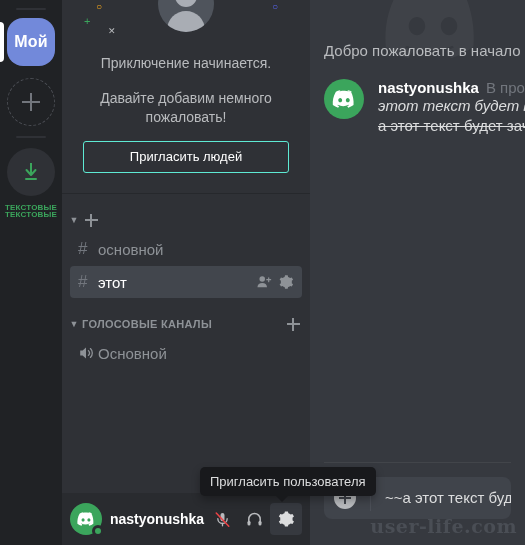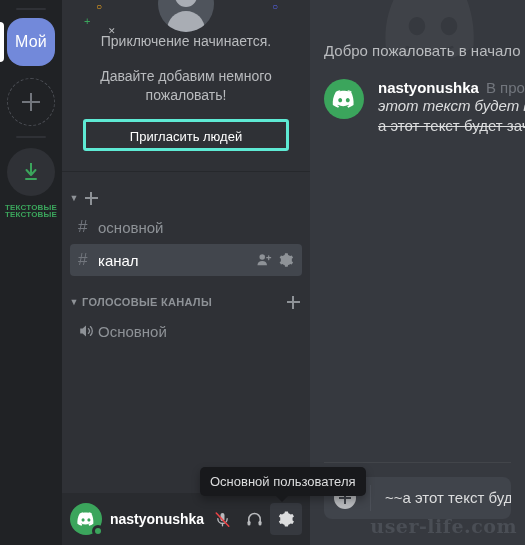--- a/index.html
+++ b/index.html
@@ -44,21 +44,21 @@
     background: #ffffff;
     border-radius: 0 4px 4px 0;
     margin-left: -4px;
   }
   .server-icon {
     width: 48px; height: 48px;
     border-radius: 16px;
     background: #7289da;
     color: #ffffff;
     display: flex; align-items: center; justify-content: center;
-    font-size: 16px; font-weight: 400;
+    font-size: 16px; font-weight: 700;
     letter-spacing: .2px;
   }
   .add-server {
     width: 48px; height: 48px;
     border-radius: 50%;
     border: 1.5px dashed #4a4d53;
     background: transparent;
     display: flex; align-items: center; justify-content: center;
   }
   .add-server .plus-h { position:absolute; width: 18px; height: 2px; background:#72767d; }
@@ -133,30 +133,30 @@
   .sparkle { position: absolute; font-size: 10px; line-height: 10px; }
   .sp1 { left: 20px; top: 2px; color: #faa81a; }
   .sp2 { left: 8px; top: 16px; color: #3ba55c; font-size: 11px; }
   .sp3 { left: 32px; top: 26px; color: #b9bbbe; font-size: 9px; }
   .sp4 { right: 18px; top: 2px; color: #5865f2; }
 
   .welcome-text {
     color: #b9bbbe;
     font-size: 14px;
     line-height: 19px;
-    margin-top: 2px;
+    margin-top: 24px;
   }
   .invite-btn {
     display: block;
     width: 206px;
     margin: 14px auto 0 auto;
     height: 32px;
     line-height: 30px;
     background: #2f3136;
-    border: 3px solid #5eead4;
+    border: 1px solid #5eead4;
     border-radius: 3px;
     color: #ffffff;
     font-size: 13px;
     text-align: center;
     cursor: pointer;
   }
   .sidebar-sep {
     height: 1px; background: #26282c;
     margin: 20px 0 0 0;
   }
@@ -428,21 +428,21 @@
         </span>
       </div>
 
       <div class="chan">
         <span class="chan-hash">#</span>
         <span class="chan-name">основной</span>
       </div>
 
       <div class="chan active">
         <span class="chan-hash">#</span>
-        <span class="chan-name">канал</span>
+        <span class="chan-name">этот</span>
         <span class="chan-actions">
           <svg class="icon-btn" viewBox="0 0 18 18">
             <circle cx="7" cy="5.5" r="3.1" fill="#8e9297"></circle>
             <path d="M1.6 15c0-3.1 2.4-4.8 5.4-4.8s5.4 1.7 5.4 4.8z" fill="#8e9297"></path>
             <path d="M14.3 4.2v4.4M12.1 6.4h4.4" stroke="#8e9297" stroke-width="1.3" stroke-linecap="round"></path>
           </svg>
           <svg class="icon-btn" viewBox="0 0 18 18">
             <path d="M9 5.9A3.1 3.1 0 1 0 9 12.1 3.1 3.1 0 0 0 9 5.9zm0 4.8A1.7 1.7 0 1 1 9 7.3a1.7 1.7 0 0 1 0 3.4z" fill="#8e9297"></path>
             <path d="M15.6 9c0-.5-.05-.9-.13-1.35l1.5-1.1-1.5-2.6-1.77.66a5.9 5.9 0 0 0-2.33-1.35L10.9 1.4h-3l-.47 1.86a5.9 5.9 0 0 0-2.33 1.35L3.33 3.95l-1.5 2.6 1.5 1.1A6.6 6.6 0 0 0 3.2 9c0 .45.05.9.13 1.35l-1.5 1.1 1.5 2.6 1.77-.66a5.9 5.9 0 0 0 2.33 1.35l.47 1.86h3l.47-1.86a5.9 5.9 0 0 0 2.33-1.35l1.77.66 1.5-2.6-1.5-1.1c.08-.45.13-.9.13-1.35z" fill="#8e9297"></path>
           </svg>
@@ -540,15 +540,15 @@
         <span class="ph"></span>
           <span class="pv"></span>
       </div>
       <div class="composer-text">~~а этот текст будет зач</div>
     </div>
     <div style="height:26px"></div>
 
     <div class="site-watermark">user-life.com</div>
   </div>
 
-  <div class="tooltip">Основной пользователя</div>
+  <div class="tooltip">Пригласить пользователя</div>
 
 </div>
 
 </body></html>

